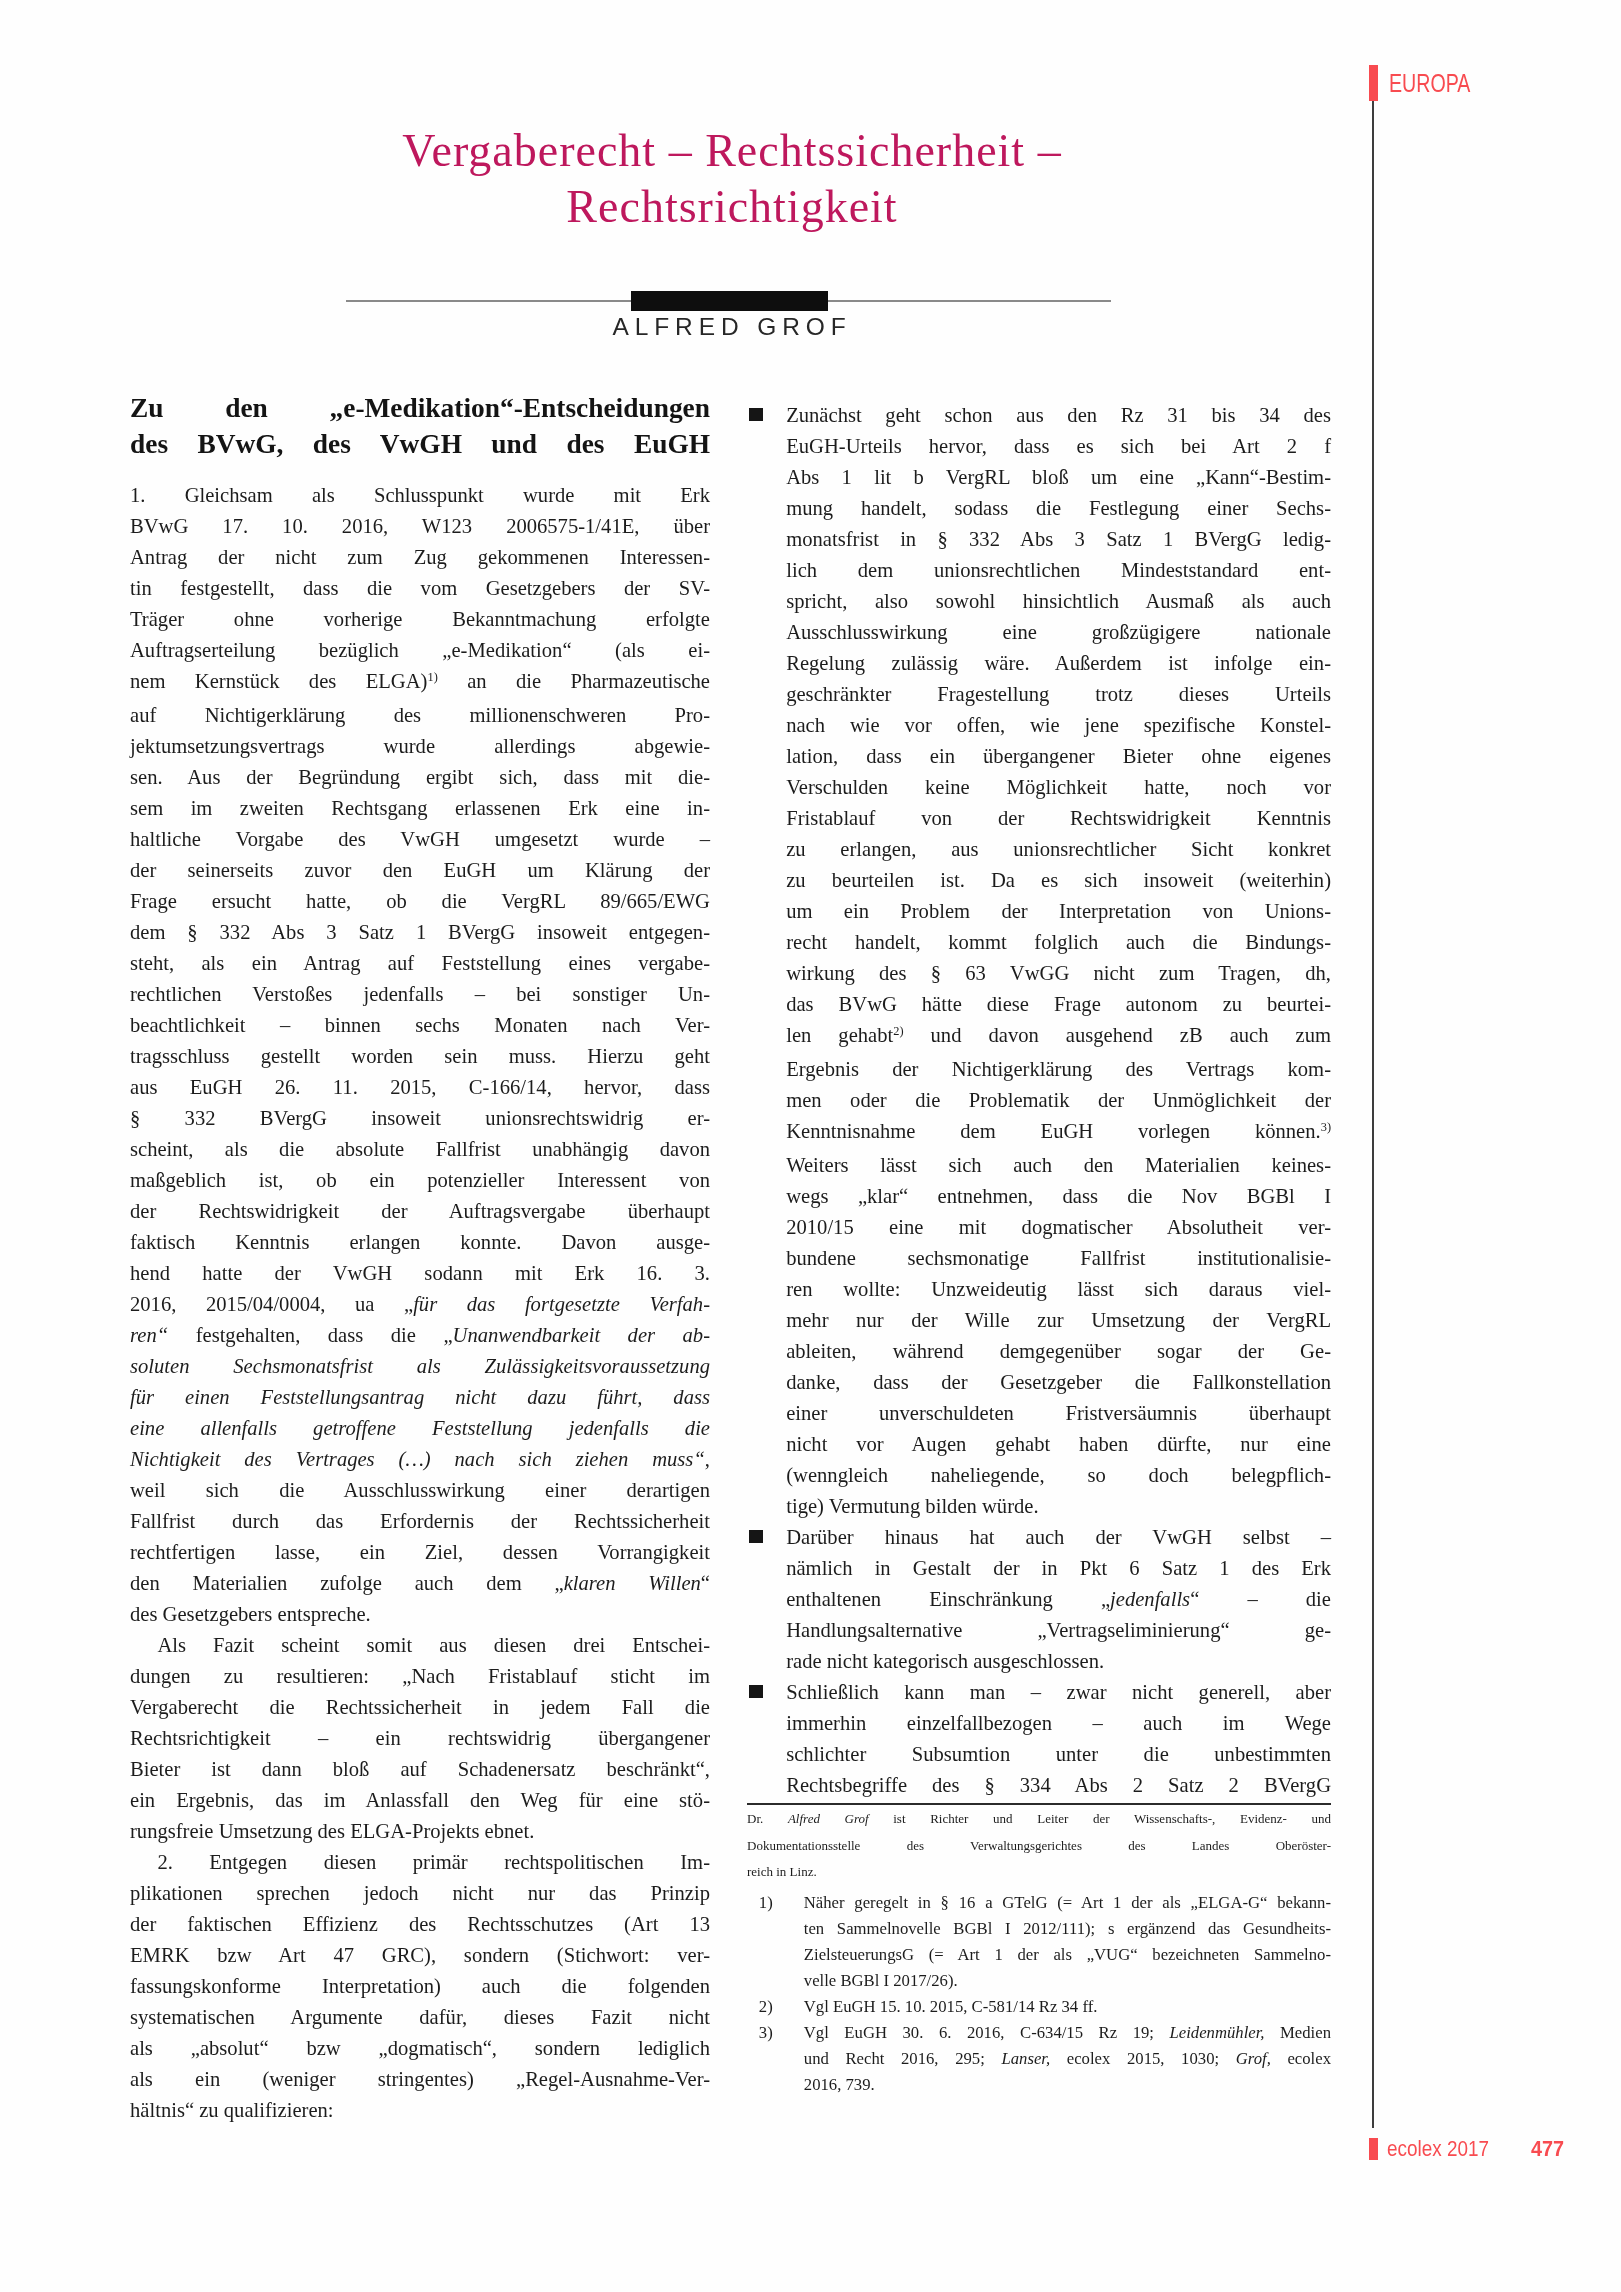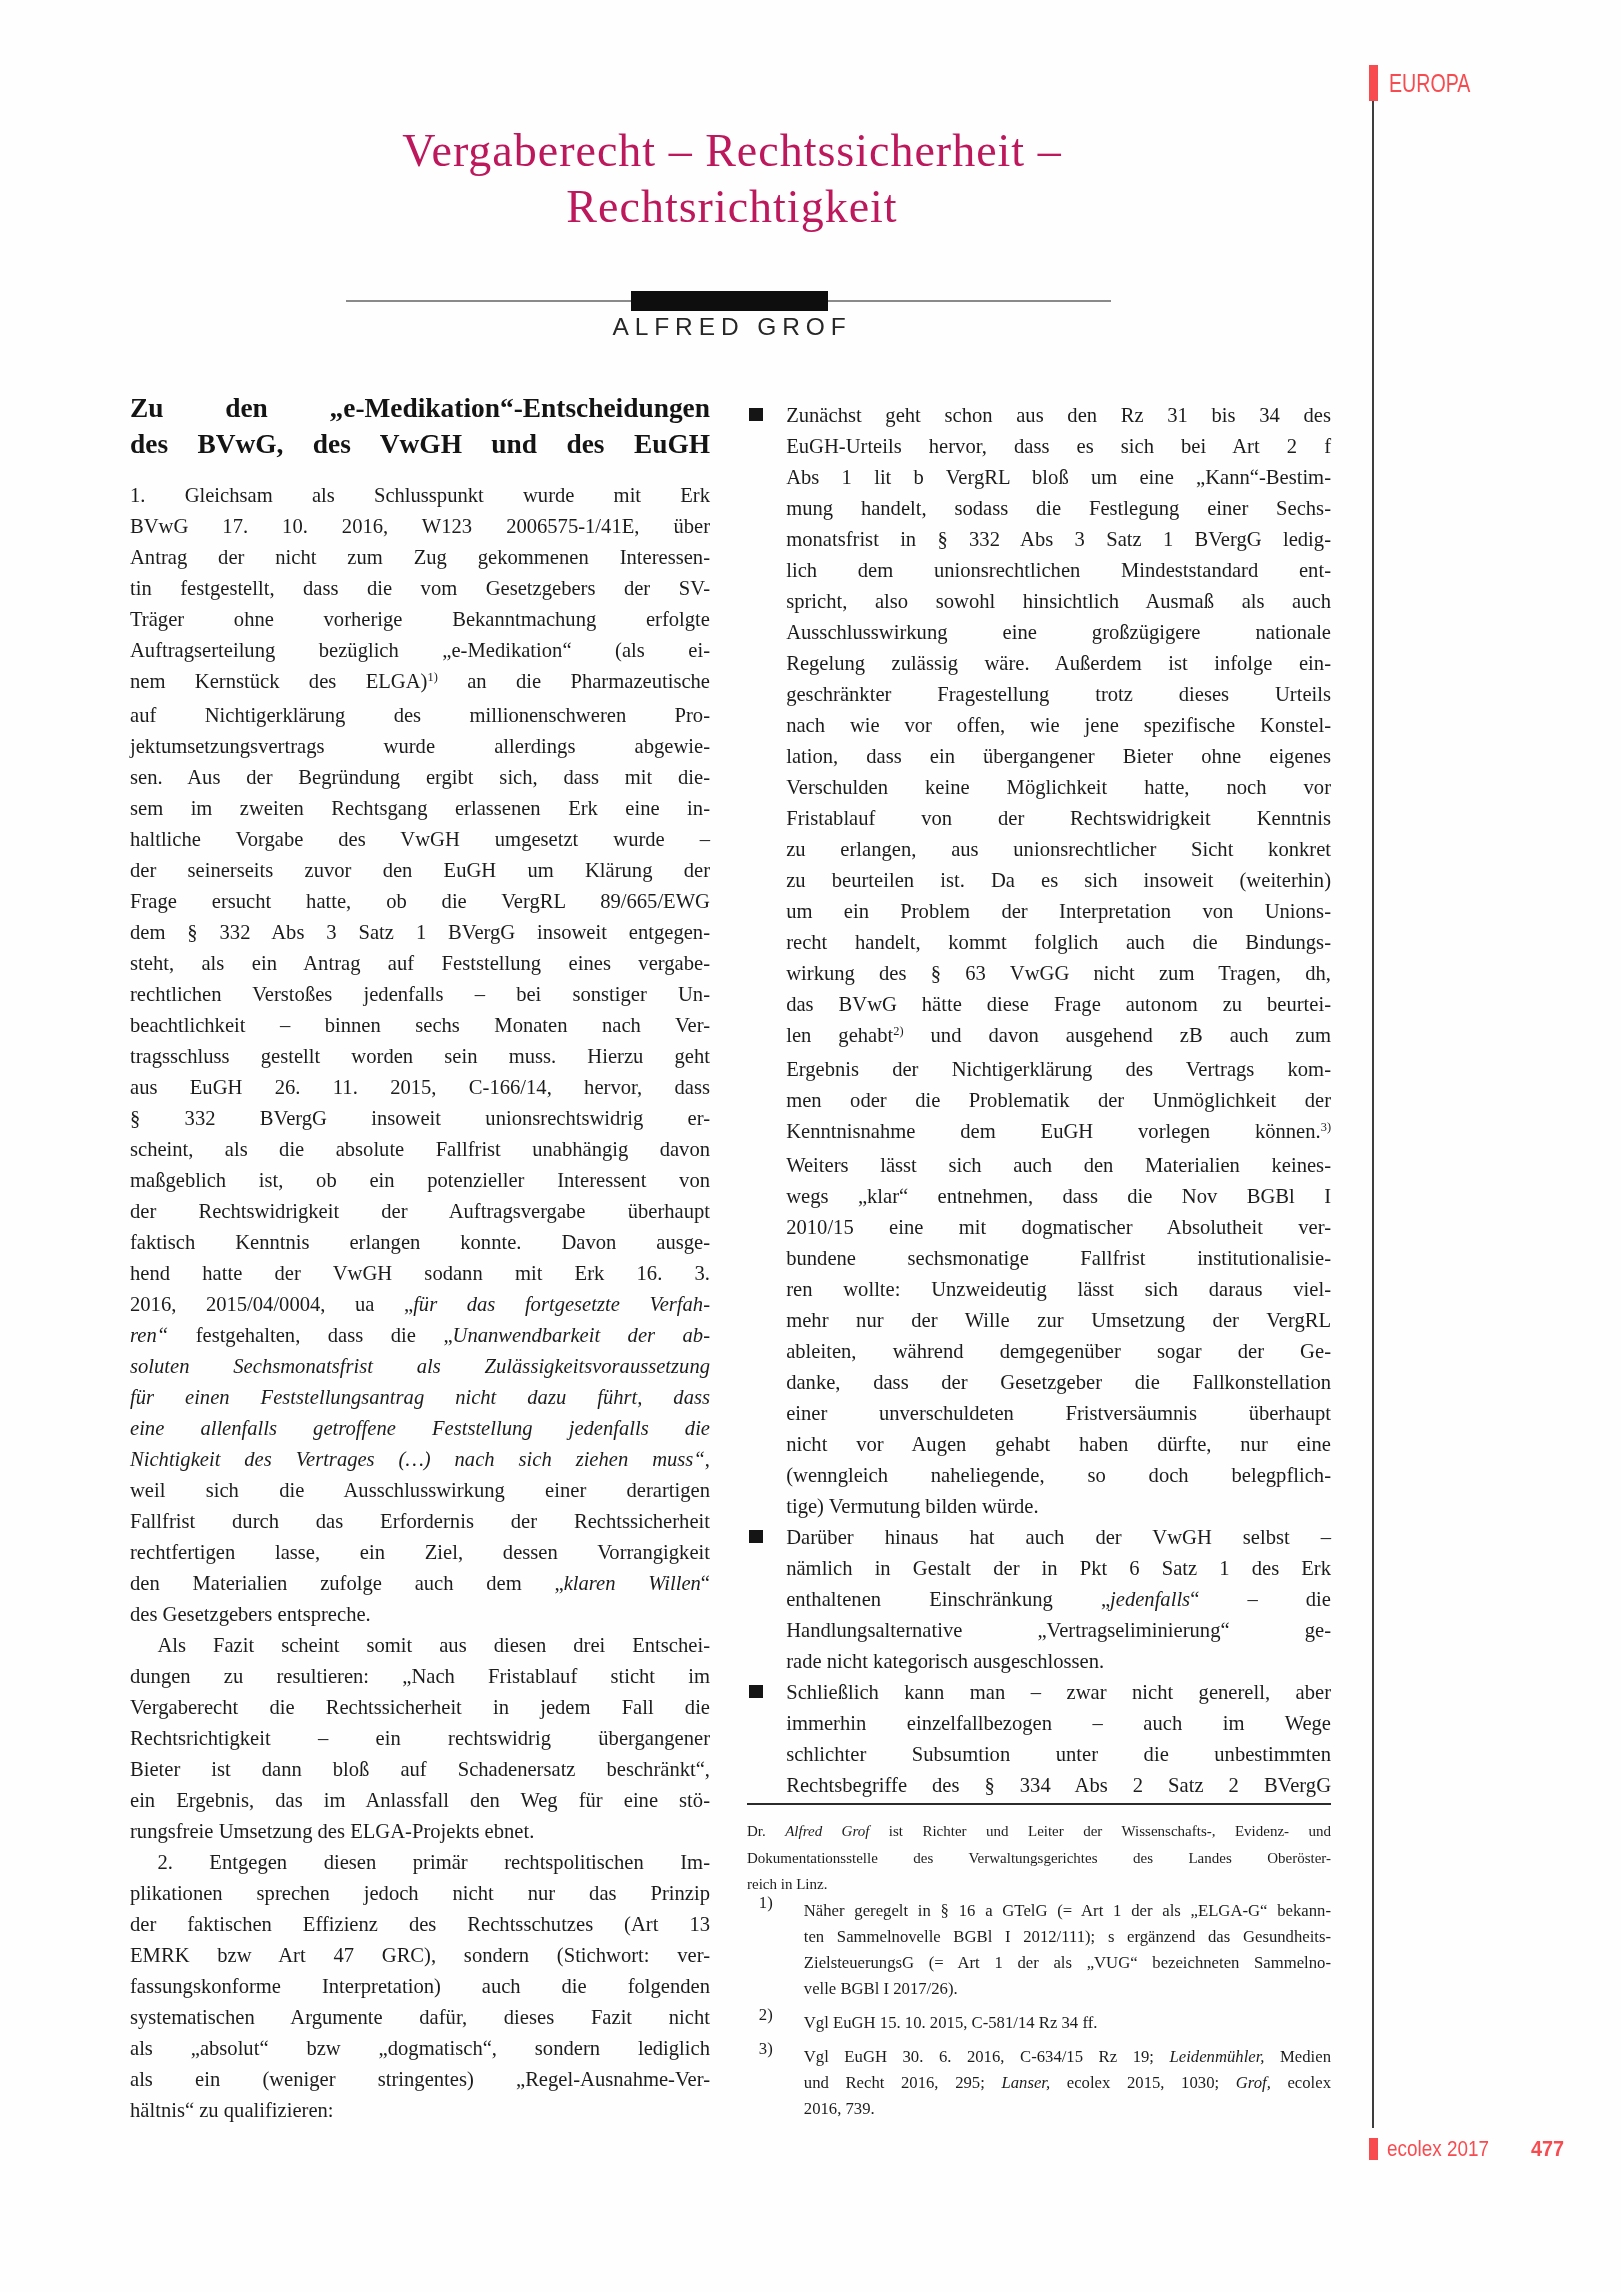--- a/index.html
+++ b/index.html
@@ -31,25 +31,25 @@
   .jline { text-align:justify; text-align-last:justify; }
   .jline.last { text-align:justify; text-align-last:left; }
   .jline.indent { padding-left:27.4px; }
 
   .bullet { display:flex; }
   .bullet-marker { width:13.7px; height:13.7px; background:#151515; margin:7.8px 23.5px 0 2px; flex:none; }
   .bullet-lines { flex:1; min-width:0; }
 
   
   .note { position:absolute; left:747px; top:1803px; width:584px;
-    border-top:2px solid #2b2b2b; padding-top:13px; font-size:15px; line-height:26.5px; }
+    border-top:2px solid #2b2b2b; padding-top:1px; font-size:13px; line-height:26.5px; }
   .footnotes { position:absolute; left:747px; top:1890px; width:584px; font-size:16.7px; line-height:26px; }
   .fn { display:flex; }
   .fn-num { width:45px; flex:none; padding-left:11.8px; }
-  .fn-body { flex:1; min-width:0;margin-top:8px; }
+  .fn-body { flex:1; min-width:0; }
 
   sup { font-size:0.6em; vertical-align:baseline; position:relative; top:-0.55em; }
 
   
   .footer { position:absolute; left:1369px; top:2136px; display:flex; align-items:center;
     font-family:"Liberation Sans", sans-serif; color:#f84b50; }
   .footer-bar { width:8.8px; height:22.5px; background:#f84b50; margin-right:8.8px; flex:none; }
   .footer-brand { font-size:22.5px; transform:scaleX(0.84); transform-origin:left center; white-space:nowrap; }
   .footer-page { font-size:22.5px; font-weight:bold; margin-left:23.5px; transform:scaleX(0.88); transform-origin:left center; }
 </style>

